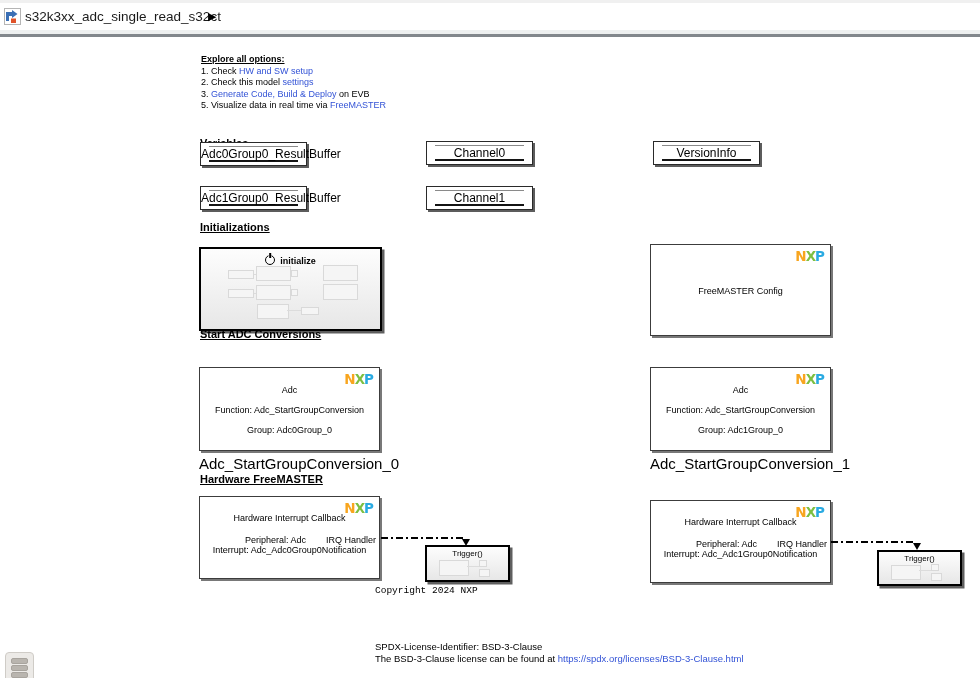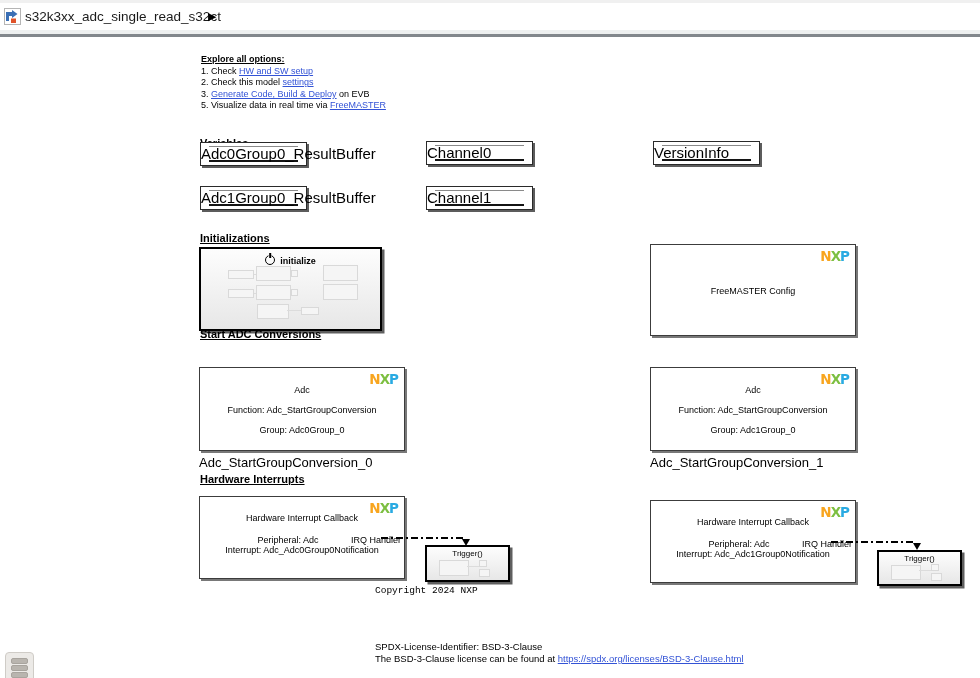--- a/index.html
+++ b/index.html
@@ -13,31 +13,31 @@
   .top-strip{left:0;top:0;width:980px;height:3px;background:#f0f0f0;}
   .topbar{left:0;top:3px;width:980px;height:27px;background:#fff;}
   .sl-icon{left:4px;top:5px;width:17px;height:17px;}
   .bc-title{left:25px;top:5px;font-size:13.5px;color:#1a1a1a;line-height:18px;}
   .bc-play{left:208px;top:4px;font-size:11px;color:#000;line-height:18px;}
   .band{left:0;top:30px;width:980px;height:4px;background:#eef0f0;}
   .divider{left:0;top:34px;width:980px;height:3px;background:#82878c;}
   
   .explore{left:201px;top:54px;font-size:9px;line-height:11.6px;}
   .explore .hd{font-weight:bold;text-decoration:underline;}
-  a.lnk{text-decoration:underline;cursor:pointer;}
+  a.lnk{cursor:pointer;}
   .sec-hd{font-size:11px;font-weight:bold;text-decoration:underline;color:#000;}
   
   .ds{width:105px;height:22px;background:#fff;border:1px solid #2a2a2a;
       box-shadow:2px 2px 0 #5c5c5c;}
   .ds .tline{position:absolute;left:8px;right:8px;top:3px;height:1px;background:#8a8a8a;}
   .ds .bline{position:absolute;left:8px;right:8px;bottom:3px;height:2px;background:#141414;}
   .ds .lbl{position:absolute;left:0;right:0;top:50%;transform:translateY(-52%);
-      text-align:left;font-size:15px;}
-  
-  .wblk{background:#fff;border:1.2px solid #3c3c3c;box-shadow:2px 2px 0 #787878;padding-left:25px;}
+      text-align:center;font-size:12px;}
+  
+  .wblk{background:#fff;border:1.2px solid #3c3c3c;box-shadow:2px 2px 0 #787878;}
   .bl{position:absolute;left:0;right:0;text-align:center;font-size:9px;line-height:11px;}
   .nxp{position:absolute;top:4px;right:6px;font-weight:800;font-size:13.5px;
        letter-spacing:-1px;line-height:14px;font-family:"DejaVu Sans",sans-serif;}
   
   .sys{background:linear-gradient(#fdfdfd,#e7e7e7);border:2px solid #000;
        box-shadow:2.5px 2.5px 0 #5f5f5f;}
   .sys-hd{position:absolute;left:0;right:0;top:6px;text-align:center;font-size:9px;
        font-weight:bold;}
   .power{display:inline-block;position:relative;width:8px;height:8px;
        border:1.4px solid #000;border-radius:50%;vertical-align:-1px;margin-right:5px;}
@@ -52,21 +52,21 @@
      background:repeating-linear-gradient(to right,#000 0 7px,transparent 7px 10px,#000 10px 12px,transparent 12px 15px);}
   .arrow-down{width:0;height:0;border-left:4.5px solid transparent;
      border-right:4.5px solid transparent;border-top:7px solid #000;}
   
   .foot{font-size:9.5px;line-height:12px;}
   
   .browser-btn{left:5px;top:652px;width:27px;height:30px;background:#eceae7;
      border:1px solid #cfccc7;border-radius:4px;}
   .browser-btn .bar{position:absolute;left:5px;right:5px;height:4px;border-radius:2px;
      background:#b9b5af;border:1px solid #a8a49e;}
-  .cap{font-size:13px;text-align:left;}
+  .cap{font-size:15px;text-align:center;}
 </style>
 </head>
 <body>
 
 <div class="abs top-strip"></div>
 <div class="abs topbar">
   <svg class="abs sl-icon" viewBox="0 0 17 17">
     <rect x="0.5" y="0.5" width="16" height="16" fill="#ffffff" stroke="#b5b5b5"></rect>
     <polygon points="2,4 8,4 8,2 13.5,6 8,10 8,8 5,8 5,13 2,13" fill="#3a6fb5"></polygon>
     <rect x="7" y="10.5" width="5" height="4.5" fill="#e0532a"></rect>
@@ -106,21 +106,21 @@
   <div class="tline"></div>
     <div class="bline"></div>
   <div class="lbl">Adc1Group0_ResultBuffer</div>
 </div>
 <div class="abs ds" style="left:426px;top:186px;text-decoration:underline;">
   <div class="tline"></div>
     <div class="bline"></div>
   <div class="lbl">Channel1</div>
 </div>
 
-<div class="abs sec-hd" style="left:200px;top:232px;text-decoration:underline;">Initializations</div>
+<div class="abs sec-hd" style="left:200px;top:221px;text-decoration:underline;">Initializations</div>
 
 <div class="abs sys" style="left:199px;top:247px;width:179px;height:80px;">
   <div class="sys-hd">
     <span class="power"></span><span>initialize</span>
   </div>
 
   <div class="gline" style="left:28px;top:25px;width:28px;height:1px;"></div>
   <div class="ghost" style="left:27px;top:21px;width:24px;height:7px;"></div>
   <div class="ghost" style="left:55px;top:17px;width:33px;height:13px;"></div>
   <div class="ghost" style="left:90px;top:21px;width:5px;height:5px;"></div>
@@ -151,21 +151,21 @@
 <div class="abs cap" style="left:199px;top:455px;width:183px;">Adc_StartGroupConversion_0</div>
 
 <div class="abs wblk" style="left:650px;top:367px;width:179px;height:82px;">
   <div class="nxp"><span style="color: rgb(248, 165, 30);">N</span><span style="color: rgb(125, 191, 65);">X</span><span style="color: rgb(41, 170, 226);">P</span></div>
   <div class="bl" style="top:17px;">Adc</div>
   <div class="bl" style="top:37px;">Function: Adc_StartGroupConversion</div>
   <div class="bl" style="top:57px;text-align:center;">Group: Adc1Group_0</div>
 </div>
 <div class="abs cap" style="left:650px;top:455px;width:181px;">Adc_StartGroupConversion_1</div>
 
-<div class="abs sec-hd" style="left:200px;top:473px;">Hardware Interrupts</div>
+<div class="abs sec-hd" style="left:200px;top:473px;">Hardware FreeMASTER</div>
 
 <div class="abs wblk" style="left:199px;top:496px;width:179px;height:81px;">
   <div class="nxp"><span style="color: rgb(248, 165, 30);">N</span><span style="color: rgb(125, 191, 65);">X</span><span style="color: rgb(41, 170, 226);">P</span></div>
   <div class="bl" style="top:16px;">Hardware Interrupt Callback</div>
   <div class="bl" style="top:38px;left:-28px;">Peripheral: Adc</div>
   <div class="bl" style="top:38px;left:auto;right:3px;width:auto;">IRQ Handler</div>
   <div class="bl" style="top:48px;">Interrupt: Adc_Adc0Group0Notification</div>
 </div>
 
 <div class="abs wblk" style="left:650px;top:500px;width:179px;height:81px;">

